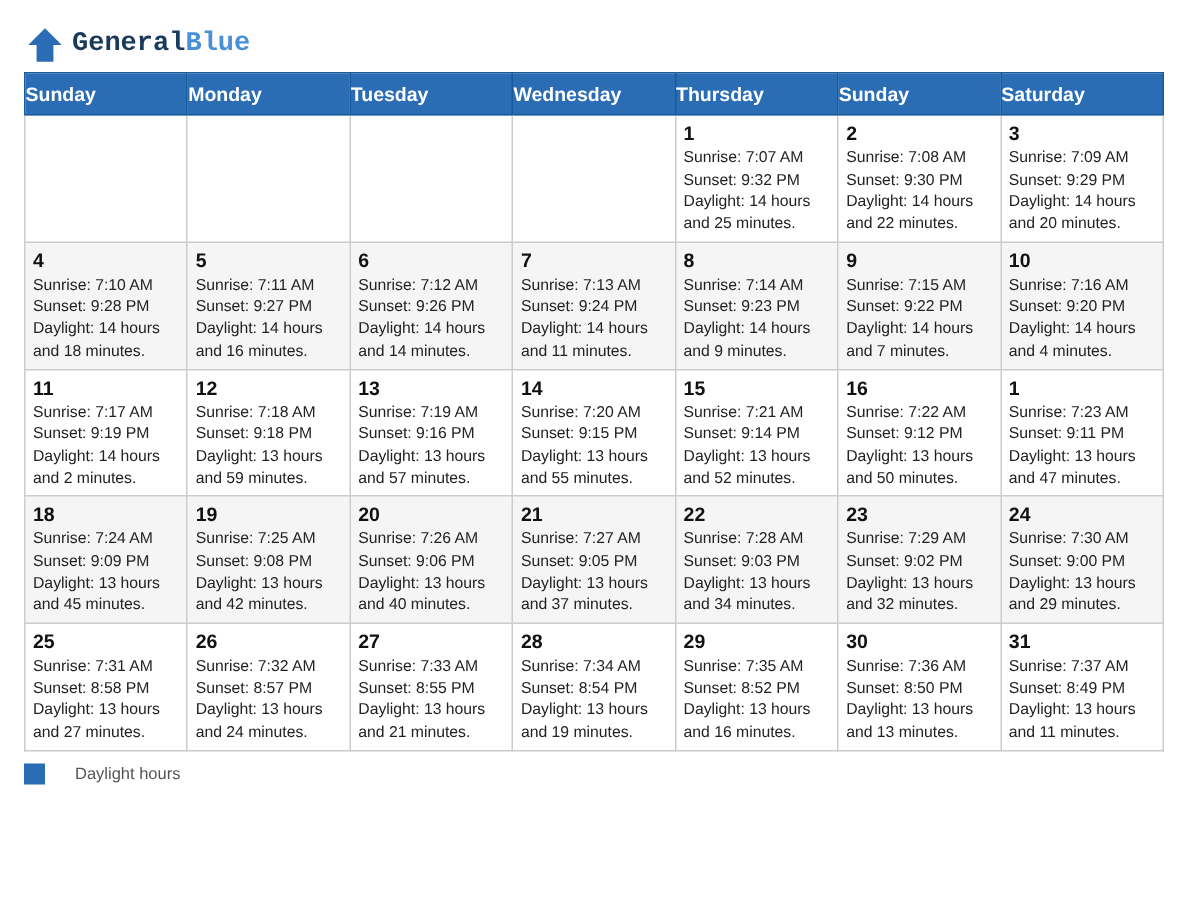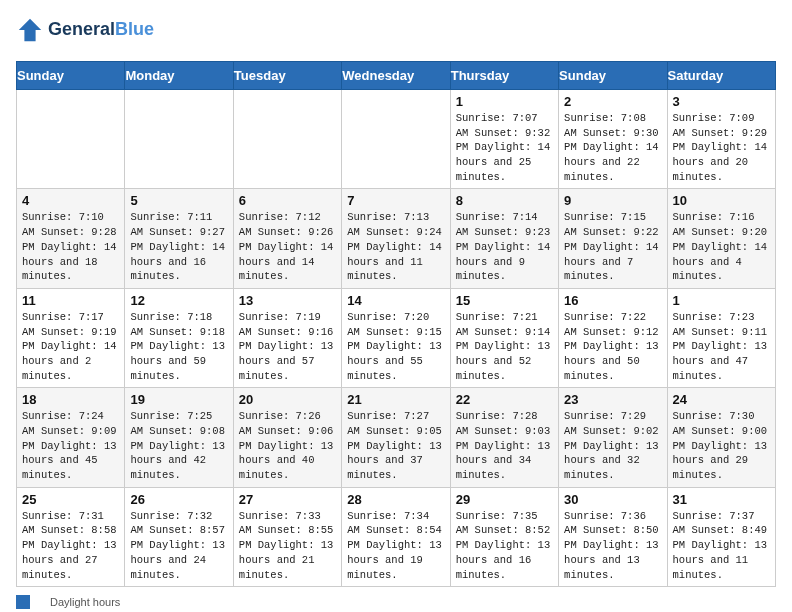--- a/index.html
+++ b/index.html
@@ -7,21 +7,22 @@
       font-family: Arial, sans-serif;
       background: #fff;
       width: 792px;
       min-height: 612px;
       padding: 16px;
     }
     .header-area {
       display: flex;
       align-items: flex-start;
       justify-content: space-between;
-      margin-bottom: 17px;
+      margin-bottom: 4px;
+      font-family: Liberation Mono, monospace;
     }
     .logo {
       display: flex;
       align-items: center;
       gap: 4px;
     }
     .logo-text {
       font-size: 18px;
       font-weight: bold;
       color: #1a3a5c;
@@ -75,21 +76,20 @@
     .day-num {
       font-weight: bold;
       font-size: 13px;
       color: #111;
       margin-bottom: 2px;
     }
     .day-info {
       color: #222;
       font-size: 10.5px;
       line-height: 1.4;
-      font-family: Liberation Mono, monospace;
     }
     .empty-cell {
       background: #fff !important;
     }
     .footer {
       margin-top: 8px;
       display: flex;
       align-items: center;
       gap: 20px;
       font-size: 11px;

